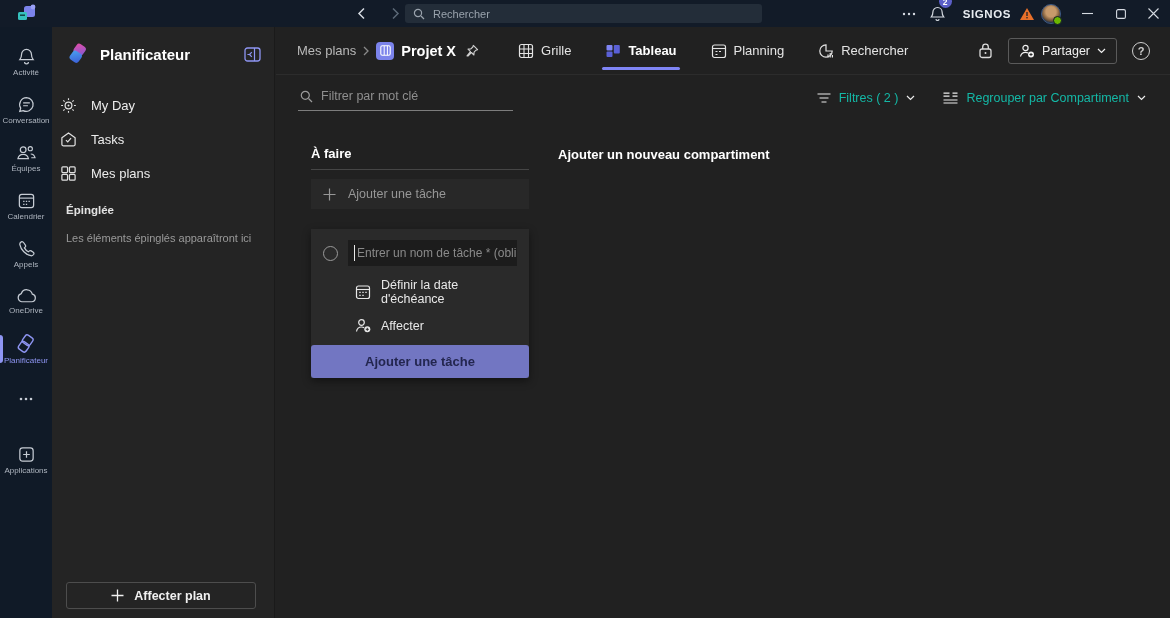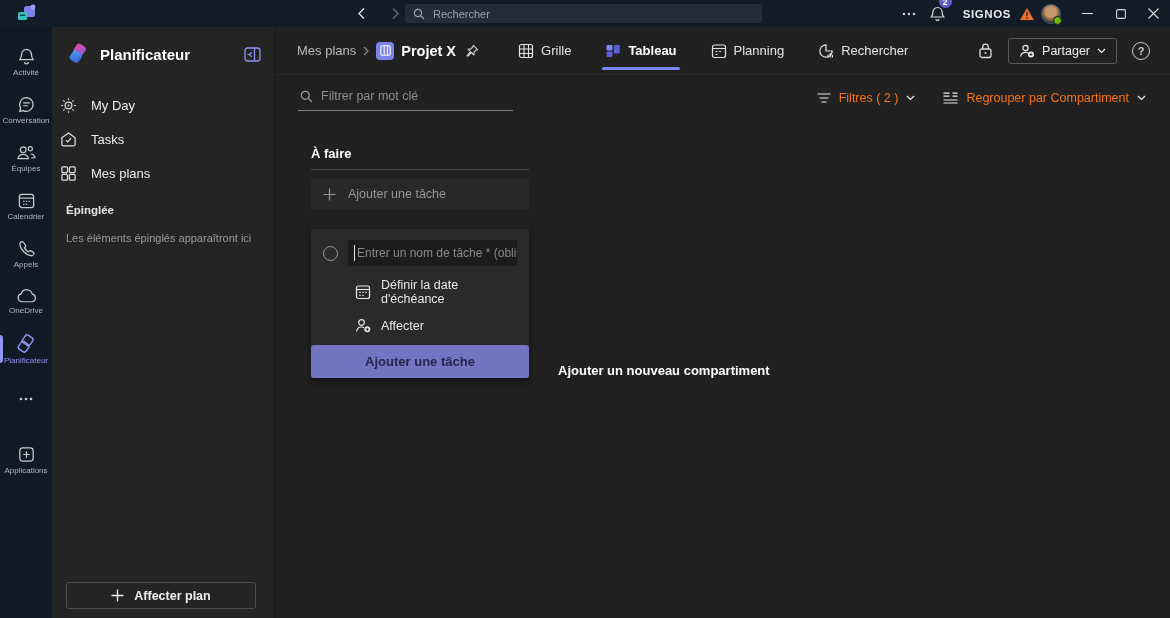--- a/index.html
+++ b/index.html
@@ -60,23 +60,23 @@
   .hdr-right { margin-left:auto; display:flex; align-items:center; gap:15px; }
   .icon-btn { display:flex; align-items:center; justify-content:center; color:#dcdcdc; cursor:pointer; }
   .share-btn { display:flex; align-items:center; gap:7px; height:26px; padding:0 10px; border:1px solid #5a5a5a; border-radius:3px; color:#f0f0f0; font-size:12.5px; cursor:pointer; background:transparent; }
   .help-btn { width:18px; height:18px; border:1.4px solid #cfcfcf; border-radius:50%; color:#cfcfcf; font-size:11px; font-weight:bold; display:flex; align-items:center; justify-content:center; cursor:pointer; }
 
   .filter-row { height:46px; display:flex; align-items:center; padding:0 24px 0 22px; }
   .kw-search { width:215px; display:flex; align-items:center; gap:8px; border-bottom:1px solid #7d7d7d; padding:4px 2px 7px; color:#9b9b9b; }
   .kw-search input { flex:1; background:transparent; border:none; outline:none; color:#dcdcdc; font-size:12.5px; font-family:"Liberation Sans",sans-serif; }
   .kw-search input::placeholder { color:#8f8f8f; }
   .filter-right { margin-left:auto; display:flex; align-items:center; gap:28px; }
-  .chip-ctl { display:flex; align-items:center; gap:8px; font-size:12.5px; color:#f97316; cursor:pointer;text-align:center; }
-
-  .board { display:flex; align-items:flex-end; padding:25px 12px 0 35px; }
+  .chip-ctl { display:flex; align-items:center; gap:8px; font-size:12.5px; color:#14b8a6; cursor:pointer;text-align:center; }
+
+  .board { display:flex; align-items:flex-start; padding:25px 12px 0 35px; }
   .column { width:218px; }
   .col-title { font-size:13px; font-weight:bold; color:#ffffff; padding-bottom:8px; border-bottom:1px solid #464646; }
   .add-task-row { margin-top:9px; height:30px; background:#282828; display:flex; align-items:center; gap:12px; padding:0 12px; color:#979797; font-size:12.5px; cursor:pointer; }
   .task-card { margin-top:20px; background:#2a2a2a; box-shadow:0 3px 8px rgba(0,0,0,.45); padding-top:11px; }
   .tc-row { display:flex; align-items:center; gap:10px; padding:0 12px; margin-bottom:12px; font-size:12.5px; color:#e8e8e8; }
   .task-circle { width:15px; height:15px; border:1.4px solid #9a9a9a; border-radius:50%; flex:0 0 auto; }
   .name-wrap { position:relative; flex:1; height:26px; background:#1c1c1c; display:flex; align-items:center; }
   .name-wrap input { width:100%; background:transparent; border:none; outline:none; color:#dcdcdc; font-size:12px; padding-left:9px; font-family:"Liberation Sans",sans-serif; }
   .name-wrap input::placeholder { color:#8a8a8a; }
   .caret { position:absolute; left:6px; top:5px; width:1px; height:16px; background:#e8e8e8; }

